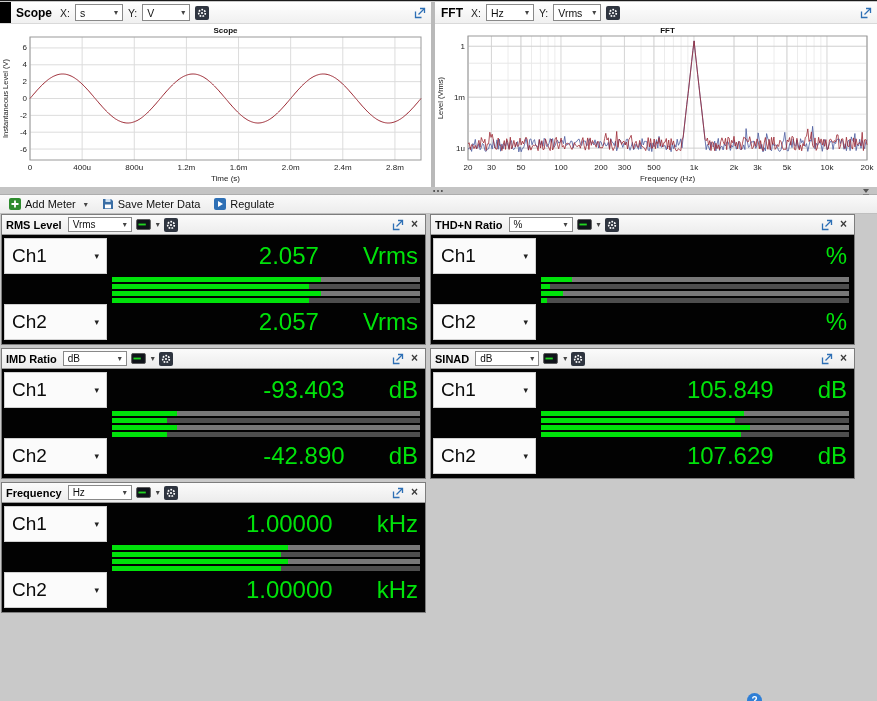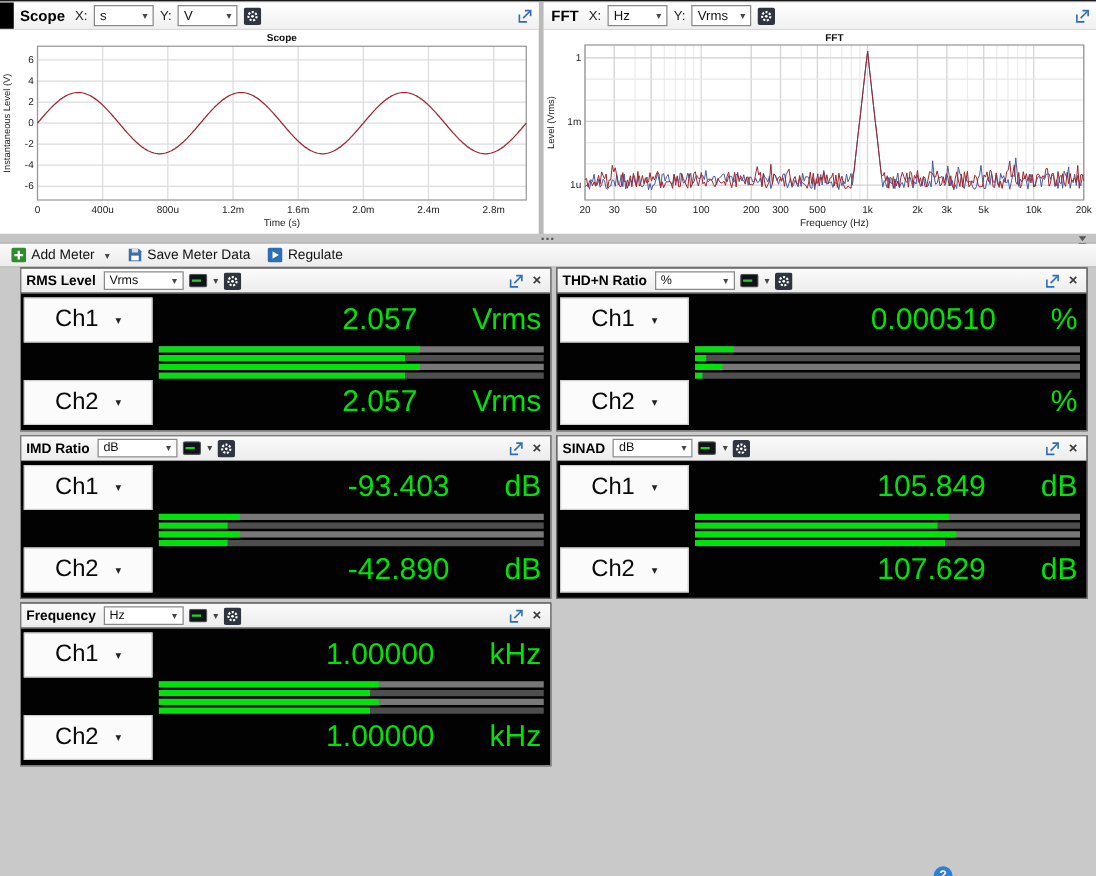--- a/index.html
+++ b/index.html
@@ -18,29 +18,29 @@
 .combo{display:inline-flex;align-items:center;justify-content:space-between;background:#fff;border:1px solid #898989;height:17px;min-width:48px;padding:0 4px;font-size:10.5px;color:#111;cursor:default}
 .caret{font-size:8px;color:#444;margin-left:4px}
 .iconbox{display:inline-flex;align-items:center}
 .flex1{flex:1}
 .chart-body{flex:1;overflow:hidden;background:#fff}
 .splitter{position:absolute;top:186px;left:0;width:877px;height:8px;background:#c4c4c4;border-bottom:1px solid #adadad}
 .splitter .dots{position:absolute;left:50%;top:-6px;transform:translateX(-50%);font-size:12px;font-weight:bold;color:#555;letter-spacing:1px}
 .dock-icon{position:absolute;right:6px;top:0}
 .toolbar{position:absolute;top:194px;left:0;width:877px;height:19px;display:flex;align-items:center;gap:2px;padding:0 3px;background:linear-gradient(#fafafa,#ececec);border-bottom:1px solid #bfbfbf}
 .tb-btn{display:inline-flex;align-items:center;gap:4px;border:none;background:transparent;font-size:11px;font-family:inherit;color:#111;padding:1px 6px;cursor:default}
-.meter-grid{position:absolute;top:213px;left:16px;display:grid;grid-template-columns:425px 425px;column-gap:4px;row-gap:3px}
+.meter-grid{position:absolute;top:213px;left:1px;display:grid;grid-template-columns:425px 425px;column-gap:4px;row-gap:3px}
 .meter-panel{height:131px;border:1px solid #7d7d7d;background:#000}
 .m-head{display:flex;align-items:center;gap:4px;height:20px;padding:0 4px;background:linear-gradient(#fbfbfb,#ececec);border-bottom:1px solid #9a9a9a}
 .m-title{font-weight:bold;font-size:11px;color:#000;margin-right:2px;white-space:nowrap}
 .m-combo{min-width:64px;height:15px;font-size:10px}
 .disp-wrap{display:inline-flex;align-items:center;gap:1px}
 .m-close{font-size:12px;font-weight:bold;color:#3c3c3c;width:13px;text-align:center;line-height:13px}
 .m-body{position:relative;height:109px;background:#020202}
-.ch-label{position:absolute;left:2px;width:103px;height:36px;background:#fbfbfb;border:1px solid #d0d0d0;display:flex;align-items:center;justify-content:space-between;padding:0 24px}
+.ch-label{position:absolute;left:2px;width:103px;height:36px;background:#fbfbfb;border:1px solid #d0d0d0;display:flex;align-items:center;justify-content:space-between;padding:0 7px}
 .ch-label.pos1{top:3px}.ch-label.pos2{bottom:4px}
 .ch-txt{font-size:19px;color:#0a0a0a}
 .ch-caret{font-size:9px;color:#222}
 .ch-value{position:absolute;left:112px;right:7px;height:36px;display:flex;align-items:center;justify-content:flex-end;gap:44px}
 .ch-value.pos1{top:3px}.ch-value.pos2{bottom:4px}
 .val,.unit{font-size:24px;color:var(--green,#00e20a);white-space:nowrap}
 .bars{position:absolute;left:110px;right:5px;top:42px;display:flex;flex-direction:column;gap:2px}
 .bar{position:relative;height:5px;background:#787878;overflow:hidden}
 .bar.alt{background:#4e4e4e}
 .fill{position:absolute;left:0;top:0;bottom:0;background:var(--green,#00e20a)}
@@ -369,21 +369,20 @@
             </svg>
           </span>
           <span class="m-close">×</span>
         </header>
         <div class="m-body">
           <div class="ch-label pos1">
             <span class="ch-txt">Ch1</span>
             <span class="ch-caret">▾</span>
           </div>
           <div class="ch-value pos1">
-            <span class="val">0.000510</span>
             <span class="unit">%</span>
           </div>
           <div class="ch-label pos2">
             <span class="ch-txt">Ch2</span>
             <span class="ch-caret">▾</span>
           </div>
           <div class="ch-value pos2">
             <span class="unit">%</span>
           </div>
           <div class="bars">

